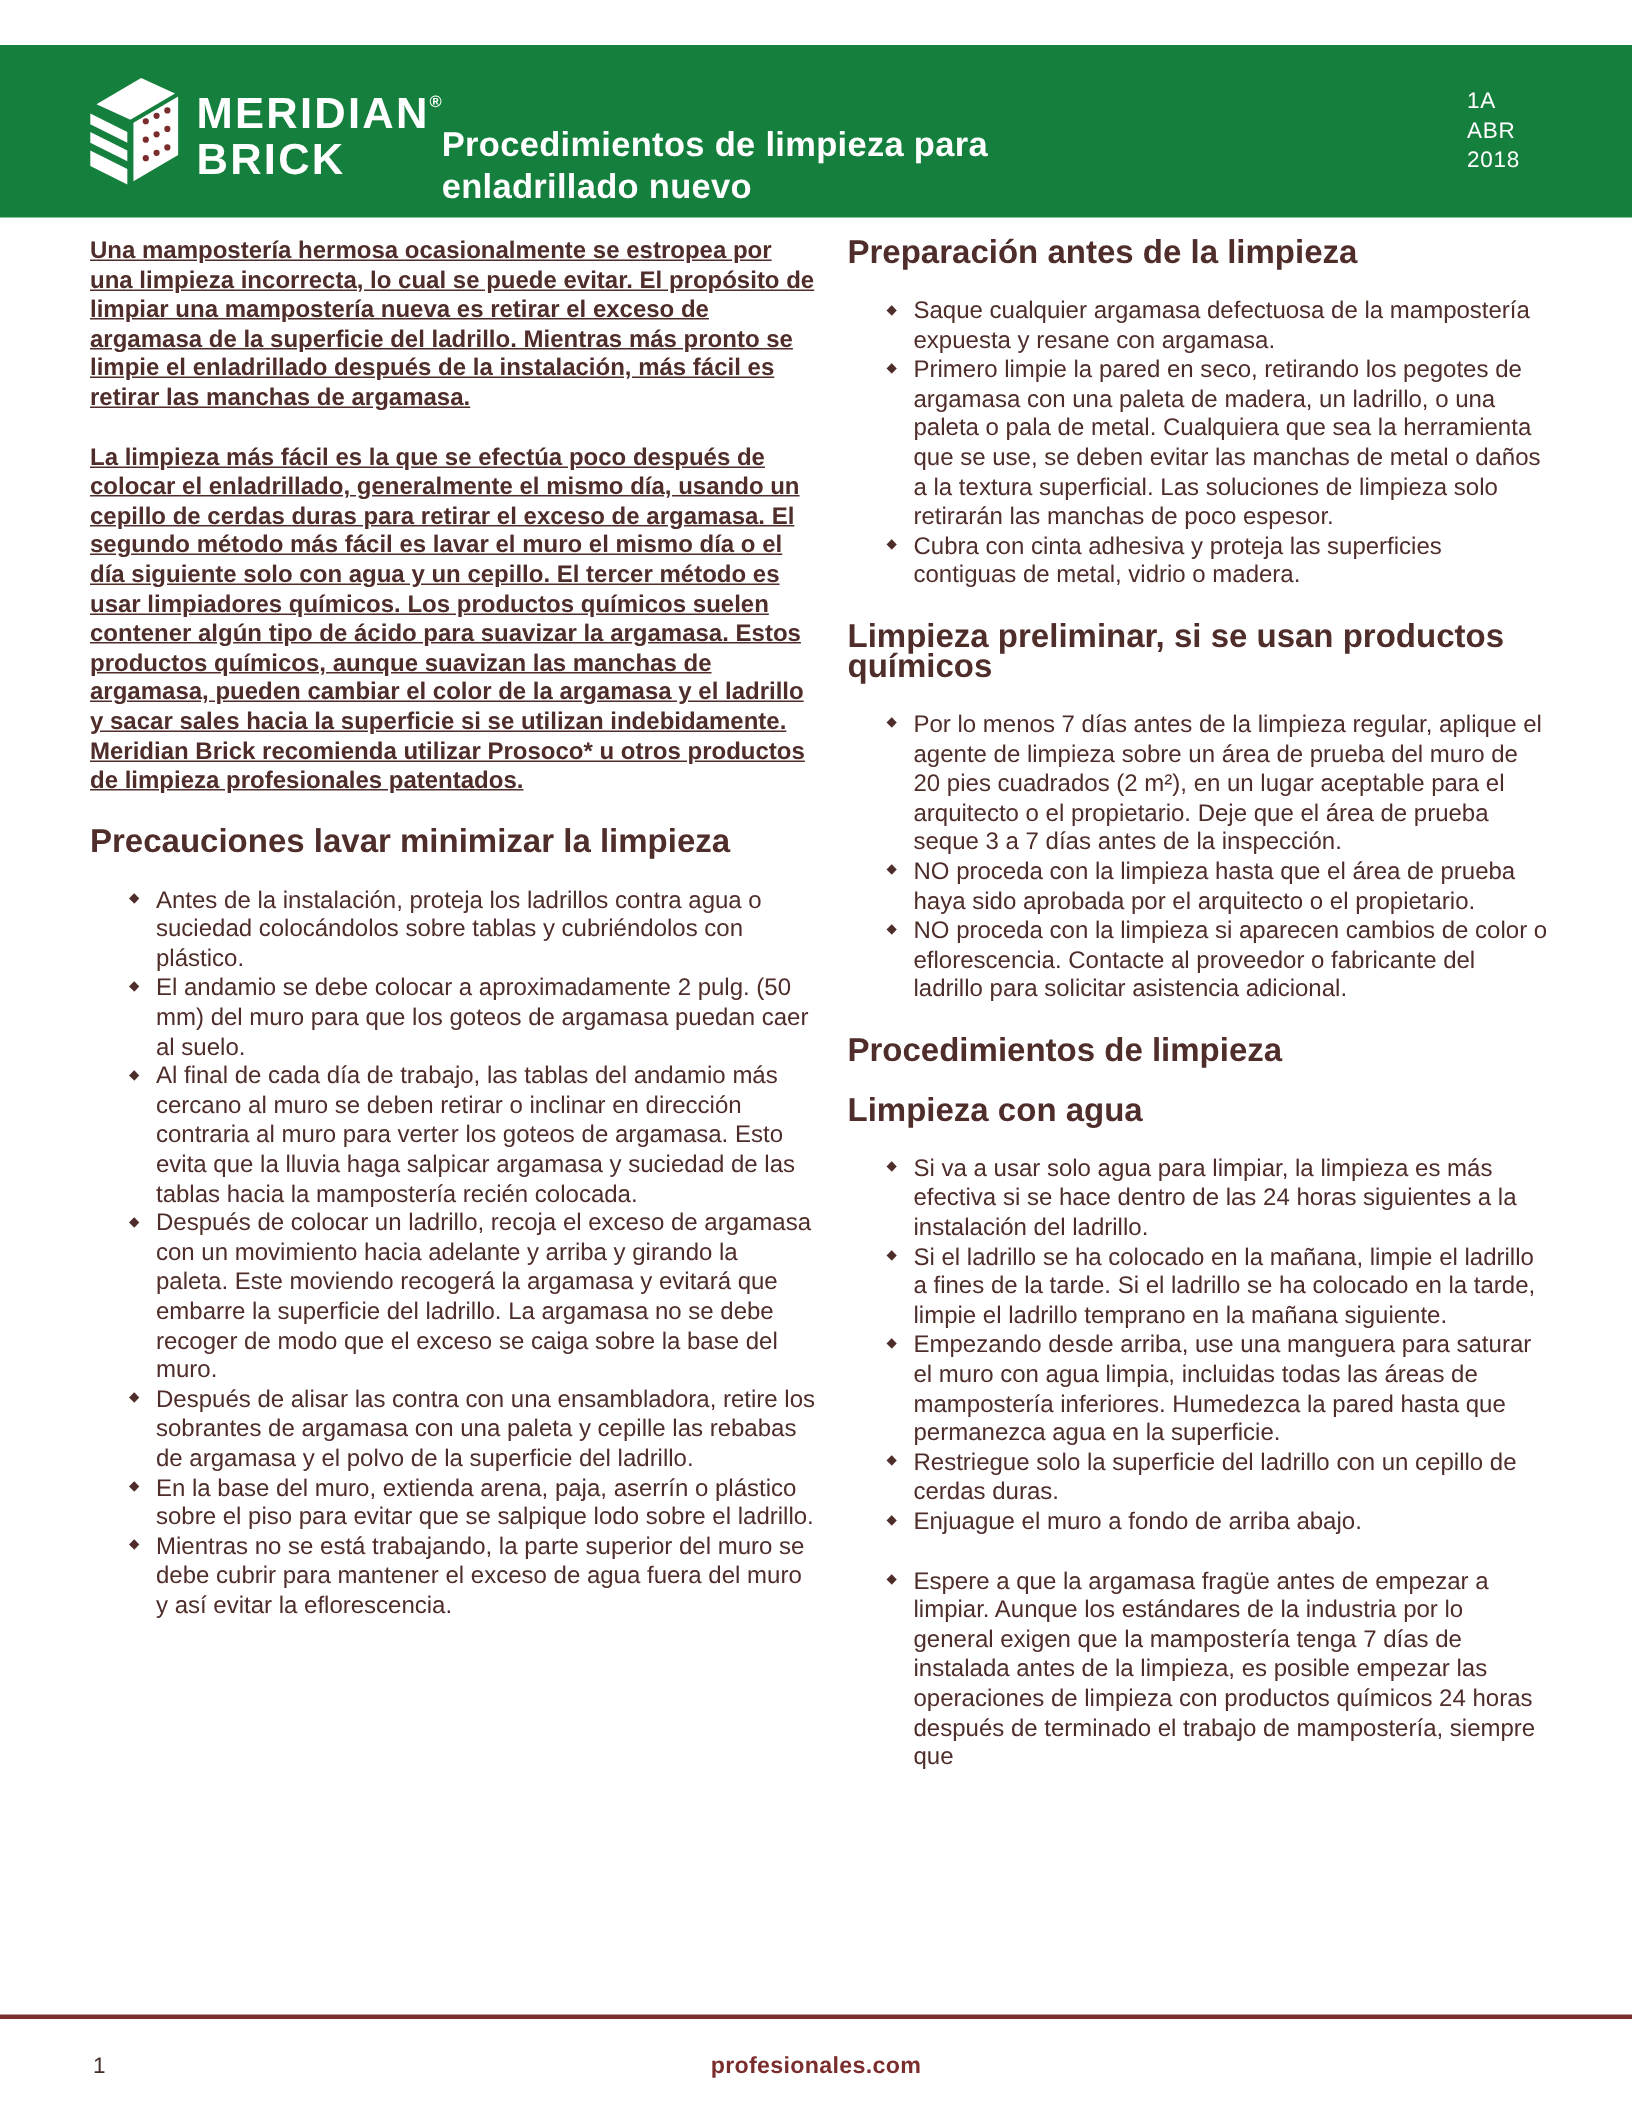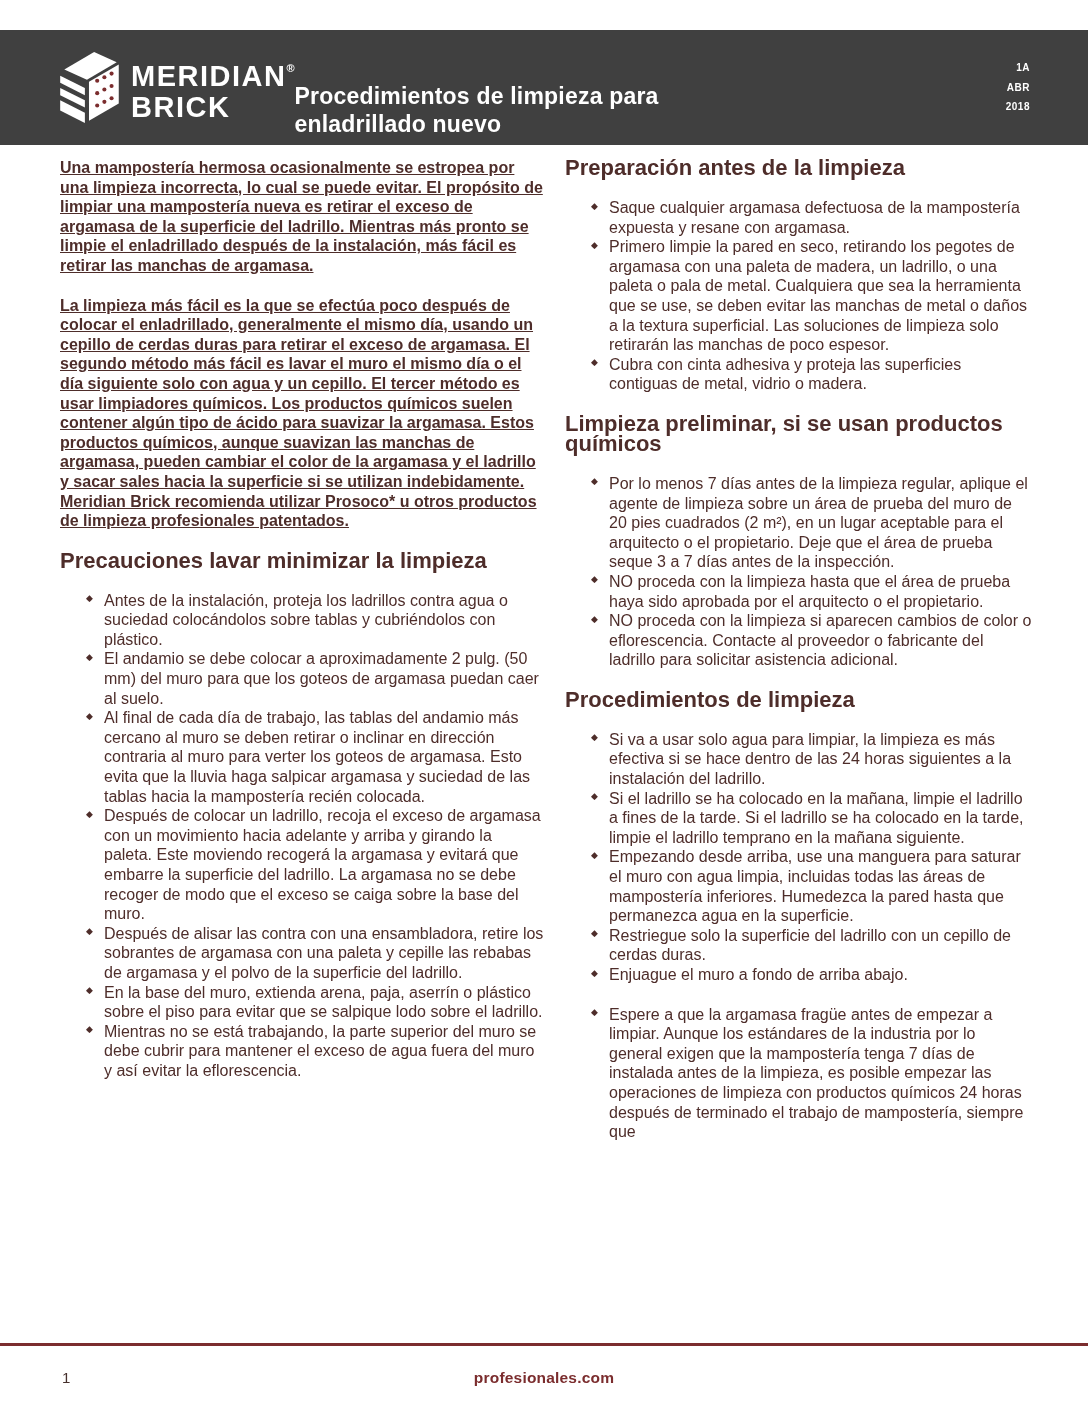--- a/index.html
+++ b/index.html
@@ -5,34 +5,34 @@
   html,body{margin:0;padding:0;}
   body{
     width:1088px;height:1408px;position:relative;overflow:hidden;
     background:#ffffff;
     font-family:"Liberation Sans",sans-serif;
     color:#4E2D2A;
   }
   
   .header{
     position:absolute;top:30px;left:0;width:1088px;height:115px;
-    background:#404040;display:flex;align-items:center;
+    background:#15803d;display:flex;align-items:center;
     box-sizing:border-box;padding:0 58px 0 58px;
   }
   .logo{display:flex;align-items:center;gap:9px;}
   .logo svg{display:block;}
   .logo-text{color:#ffffff;font-weight:bold;font-size:29px;line-height:31px;letter-spacing:1.5px;}
   .logo-text .reg{font-size:11px;vertical-align:14px;letter-spacing:0;}
   .title{
     flex:1;text-align:left;color:#ffffff;font-weight:bold;
     font-size:23px;line-height:27.5px;padding-right:112px;letter-spacing:.2px;margin-top:46px;
   }
   .daterev{
-    width:52px;text-align:right;color:#ffffff;font-weight:bold;
-    font-size:10px;line-height:19.5px;letter-spacing:.5px;
+    width:52px;text-align:left;color:#ffffff;font-weight:normal;
+    font-size:15px;line-height:19.5px;letter-spacing:.5px;
   }
   
   .content{
     position:absolute;top:158px;left:60px;width:972px;height:1180px;
     display:flex;gap:21px;overflow:hidden;
   }
   .col{font-size:16px;line-height:19.6px;}
   .col-left{width:484px;}
   .col-right{width:467px;}
   .para{margin:0 0 20px;text-decoration:underline;}
@@ -117,20 +117,21 @@
     </ul>
 
     <div class="sec-head">Limpieza preliminar, si se usan productos químicos</div>
     <ul class="blist">
       <li><span class="blt">◆</span><span>Por lo menos 7 días antes de la limpieza regular, aplique el agente de limpieza sobre un área de prueba del muro de 20 pies cuadrados (2 m²), en un lugar aceptable para el arquitecto o el propietario. Deje que el área de prueba seque 3 a 7 días antes de la inspección.</span></li>
       <li><span class="blt">◆</span><span>NO proceda con la limpieza hasta que el área de prueba haya sido aprobada por el arquitecto o el propietario.</span></li>
       <li><span class="blt">◆</span><span>NO proceda con la limpieza si aparecen cambios de color o eflorescencia. Contacte al proveedor o fabricante del ladrillo para solicitar asistencia adicional.</span></li>
     </ul>
 
     <div class="sec-head">Procedimientos de limpieza</div>
+    <div class="sec-head">Limpieza con agua</div>
     <ul class="blist">
       <li><span class="blt">◆</span><span>Si va a usar solo agua para limpiar, la limpieza es más efectiva si se hace dentro de las 24 horas siguientes a la instalación del ladrillo.</span></li>
       <li><span class="blt">◆</span><span>Si el ladrillo se ha colocado en la mañana, limpie el ladrillo a fines de la tarde. Si el ladrillo se ha colocado en la tarde, limpie el ladrillo temprano en la mañana siguiente.</span></li>
       <li><span class="blt">◆</span><span>Empezando desde arriba, use una manguera para saturar el muro con agua limpia, incluidas todas las áreas de mampostería inferiores. Humedezca la pared hasta que permanezca agua en la superficie.</span></li>
       <li><span class="blt">◆</span><span>Restriegue solo la superficie del ladrillo con un cepillo de cerdas duras.</span></li>
       <li><span class="blt">◆</span><span>Enjuague el muro a fondo de arriba abajo.</span></li>
     </ul>
 
     <ul class="blist">
       <li><span class="blt">◆</span><span>Espere a que la argamasa fragüe antes de empezar a limpiar. Aunque los estándares de la industria por lo general exigen que la mampostería tenga 7 días de instalada antes de la limpieza, es posible empezar las operaciones de limpieza con productos químicos 24 horas después de terminado el trabajo de mampostería, siempre que</span></li>

